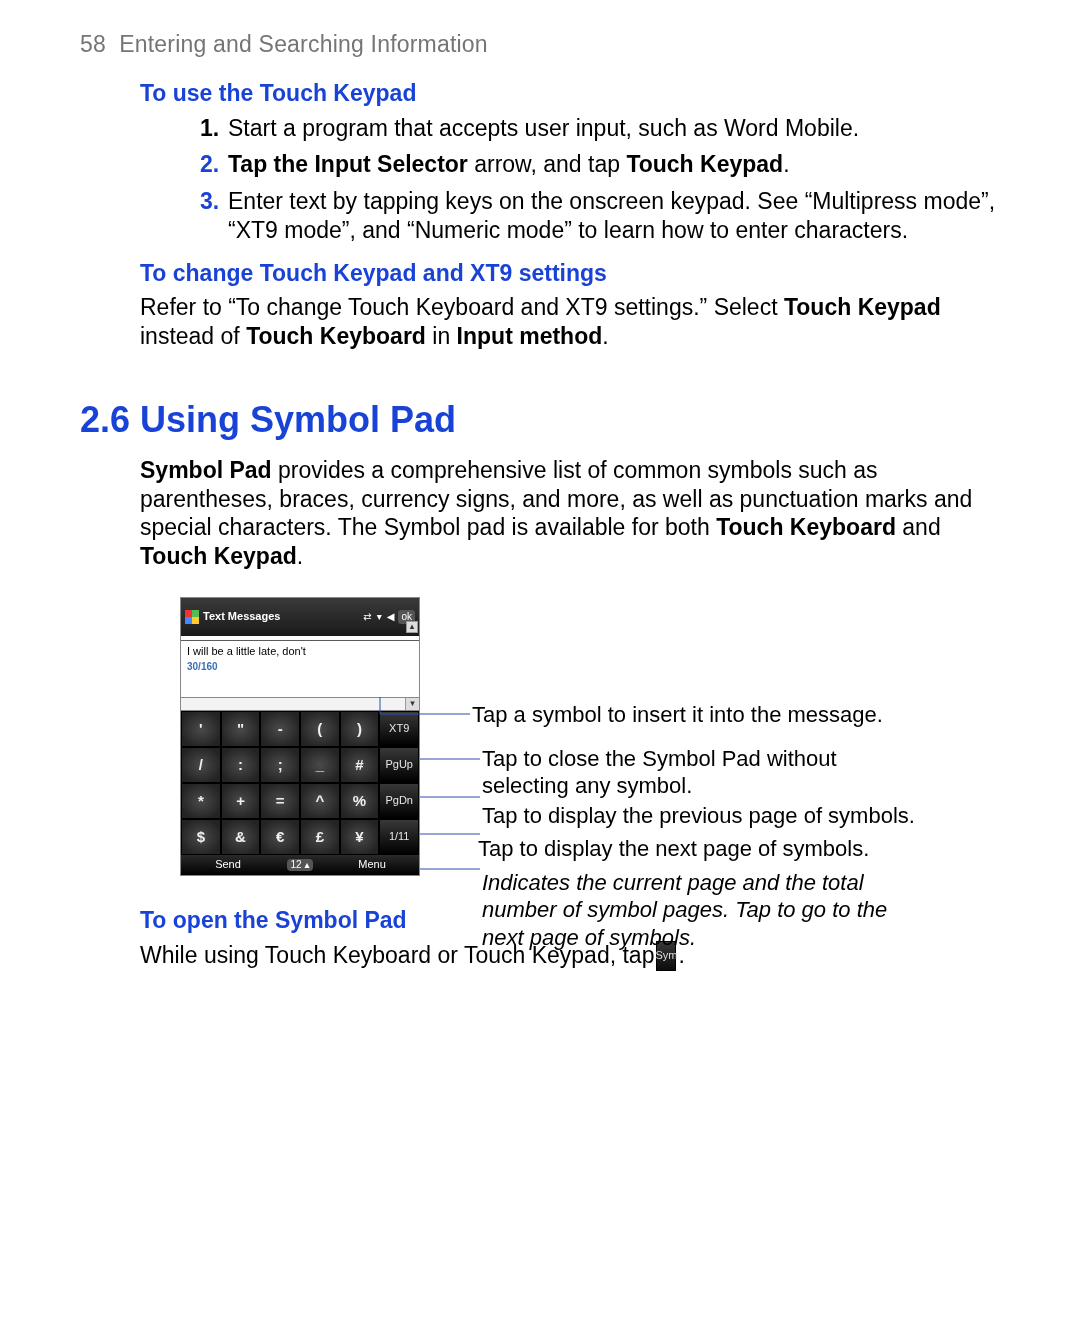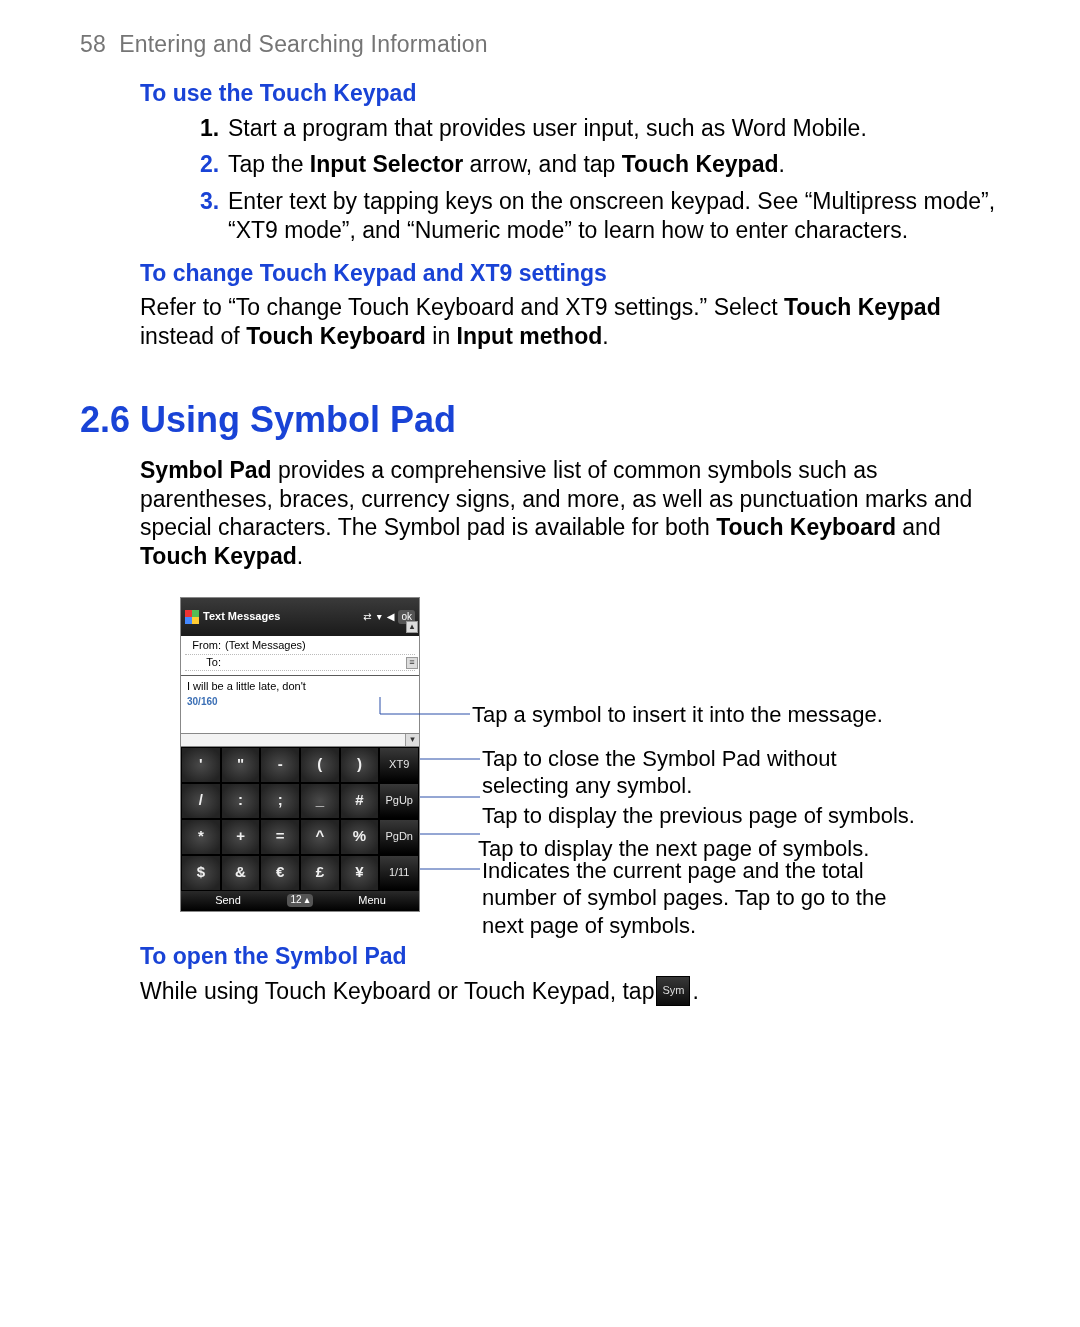--- a/index.html
+++ b/index.html
@@ -193,21 +193,21 @@
     flex:1;
   }
   .callouts .co {
     position: absolute;
   }
   .lines { position:absolute; left:0; top:0; pointer-events:none; }
 
   .open-line { margin-left: 60px; display:flex; align-items:center; flex-wrap:wrap; }
   .sym-key {
     display:inline-flex;
-    width:34px; height:30px;
+    width:20px; height:30px;
     background: linear-gradient(#383838,#0c0c0c);
     color:#ddd;
     font-size:11px;
     align-items:center;
     justify-content:center;
     margin: 0 2px;
     border:1px solid #000;
   }
 </style>
 </head>
@@ -215,26 +215,26 @@
 
 <div class="page-number-line">
   <span>58</span>&nbsp;&nbsp;<span>Entering and Searching Information</span>
 </div>
 
 <div class="blue-sub">To use the Touch Keypad</div>
 
 <div class="ol">
   <div class="li">
     <div class="li-num">1.</div>
-    <div class="li-text">Start a program that provides user input, such as Word Mobile.</div>
+    <div class="li-text">Start a program that accepts user input, such as Word Mobile.</div>
   </div>
   <div class="li" style="font-weight:700">
     <div class="li-num blue">2.</div>
     <div class="li-text">
-      <span style="font-weight:400">Tap the </span><b>Input Selector</b><span style="font-weight:400"> arrow, and tap </span><b>Touch Keypad</b><span style="font-weight:400">.</span>
+      <span style="font-weight:700">Tap the </span><b>Input Selector</b><span style="font-weight:400"> arrow, and tap </span><b>Touch Keypad</b><span style="font-weight:400">.</span>
     </div>
   </div>
   <div class="li">
     <div class="li-num blue" style="font-weight:700">3.</div>
     <div class="li-text">Enter text by tapping keys on the onscreen keypad. See “Multipress mode”, “XT9 mode”, and “Numeric mode” to learn how to enter characters.</div>
   </div>
 </div>
 
 <div class="blue-sub">To change Touch Keypad and XT9 settings</div>
 <div class="para">
@@ -258,31 +258,20 @@
       </span>
       <span class="titlebar-text">Text Messages</span>
       <span class="status-icons">
         <span>⇄</span>
         <span>▾</span>
         <span>◀</span>
       </span>
       <span class="ok-btn">ok</span>
     </div>
     <div class="scroll-up">▴</div>
-    <div class="form-area">
-      <div class="form-row">
-        <span class="lbl">From:</span>
-        <span class="val">(Text Messages)</span>
-      </div>
-      <div class="form-row" style="position:relative">
-        <span class="lbl">To:</span>
-        <span class="val"></span>
-        <div class="scroll-btm" style="position:absolute; right:-3px; top:2px;">≡</div>
-      </div>
-    </div>
     <div class="hr"></div>
     <div class="msg-text">I will be a little late, don't</div>
     <div class="counter">30/160</div>
     <div style="height:20px"></div>
     <div class="dropdown-bar">
       <div class="flex"></div>
       <div class="arrow">▾</div>
     </div>
 
     <div class="keypad">
@@ -337,21 +326,21 @@
       <line x1="240" y1="237" x2="300" y2="237"></line>
       <line x1="240" y1="272" x2="300" y2="272"></line>
     </g>
   </svg>
 
   <div class="callouts">
     <div class="co" style="left:52px; top:104px;">Tap a symbol to insert it into the message.</div>
     <div class="co" style="left:62px; top:148px; max-width:400px;">Tap to close the Symbol Pad without selecting any symbol.</div>
     <div class="co" style="left:62px; top:205px;">Tap to display the previous page of symbols.</div>
     <div class="co" style="left:58px; top:238px;">Tap to display the next page of symbols.</div>
-    <div class="co" style="left:62px; top:260px; max-width:420px;">Indicates the current page and the total number of symbol pages. Tap to go to the next page of symbols.</div>
+    <div class="co" style="left:62px; top:272px; max-width:420px;font-style:italic;">Indicates the current page and the total number of symbol pages. Tap to go to the next page of symbols.</div>
   </div>
 
 </div>
 
 <div class="blue-sub" style="margin-top:30px">To open the Symbol Pad</div>
 <div class="open-line">
   <span>While using Touch Keyboard or Touch Keypad, tap </span>
   <span class="sym-key">Sym</span>
   <span>.</span>
 </div>

